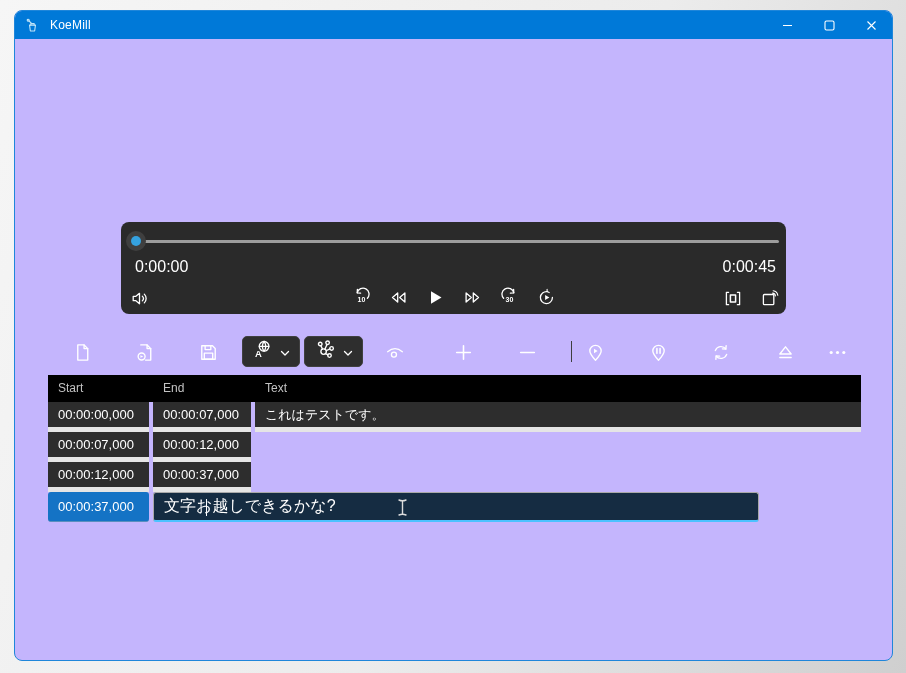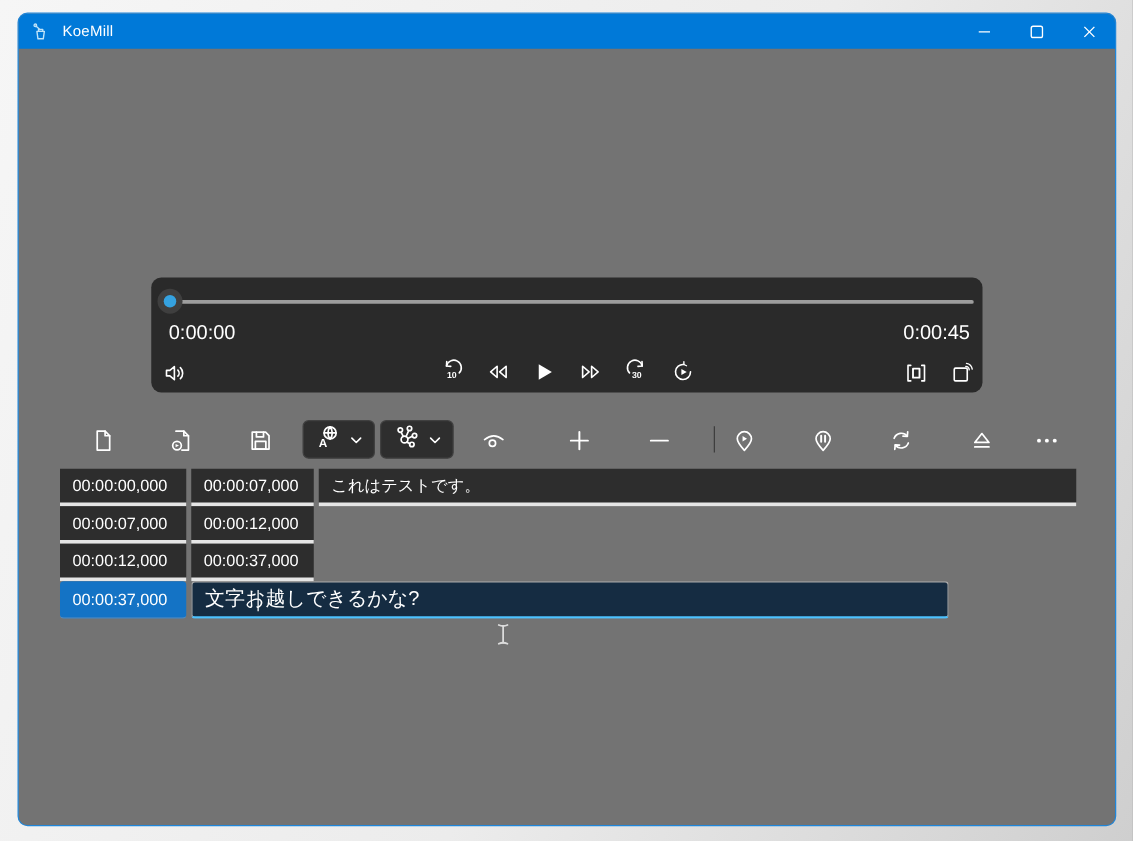--- a/index.html
+++ b/index.html
@@ -8,21 +8,21 @@
     font-family:"Liberation Sans","DejaVu Sans",sans-serif;
     background:linear-gradient(115deg,#f6f6f6 0%,#ececec 55%,#cfcfcf 100%);
     overflow:hidden;
   }
   .stage { position:relative; width:906px; height:673px; }
 
   
   .window {
     position:absolute; left:14px; top:10px; width:879px; height:651px;
     border:1px solid #1f86da; border-radius:8px; overflow:hidden;
-    background:#737373;
+    background:#c4b5fd;
   }
   .titlebar {
     position:absolute; left:0; top:0; width:100%; height:28px;
     background:#0079d8; display:flex; align-items:center;
   }
   .titlebar .appicon { margin-left:9px; display:flex; }
   .titlebar .title { color:#fff; font-size:12px; margin-left:9px; letter-spacing:.2px; }
   .win-controls { position:absolute; right:0; top:0; height:28px; display:flex; }
   .win-btn { width:42px; height:28px; display:flex; align-items:center; justify-content:center; }
 
@@ -57,21 +57,21 @@
 
   
   .grid { position:absolute; left:33px; top:364px; width:813px; }
   .grid-head { position:relative; height:27px; background:#000; }
   .grid-head .h { position:absolute; top:0; height:27px; line-height:27px; color:#c3c3c3; font-size:12px; padding-left:10px; }
   .h-start { left:0; width:101px; }
   .h-end { left:105px; width:98px; }
   .h-text { left:207px; width:606px; }
   .grid-row { display:flex; gap:4px; height:30px; margin-top:0; }
   .cell {
-    background:#2d2d2d; border-bottom:3px solid #e5e5e5; color:#fff; font-size:13px;
+    background:#2d2d2d; border-bottom:5px solid #e5e5e5; color:#fff; font-size:13px;
     display:flex; align-items:center; padding-left:10px; white-space:nowrap; overflow:hidden;
   }
   .c-start { width:101px; } .c-end { width:98px; } .c-text { width:606px; }
   .cell.sel { background:#1473c5; border-bottom:1px solid #5a8fbf; border-radius:3px; }
   .cell-edit {
     width:606px; background:#152c42; border:1px solid #a9a9a9; border-bottom:2px solid #4cc2ff;
     border-radius:3px; color:#fff; font-size:16px; display:flex; align-items:center;
     padding-left:10px; position:relative; white-space:nowrap; overflow:hidden;
   }
   .caret { position:absolute; left:52px; top:6px; width:1px; height:17px; background:#fff; }
@@ -302,20 +302,25 @@
             <g fill="#fff">
               <circle cx="4" cy="10" r="1.5"></circle>
               <circle cx="10" cy="10" r="1.5"></circle>
               <circle cx="16" cy="10" r="1.5"></circle>
             </g>
           </svg>
       </button>
     </div>
 
     <div class="grid">
+      <div class="grid-head">
+        <div class="h h-start">Start</div>
+        <div class="h h-end">End</div>
+        <div class="h h-text">Text</div>
+      </div>
 
       <div class="grid-row">
         <div class="cell c-start">00:00:00,000</div>
         <div class="cell c-end">00:00:07,000</div>
         <div class="cell c-text">これはテストです。</div>
       </div>
       <div class="grid-row">
         <div class="cell c-start">00:00:07,000</div>
         <div class="cell c-end">00:00:12,000</div>
       </div>

